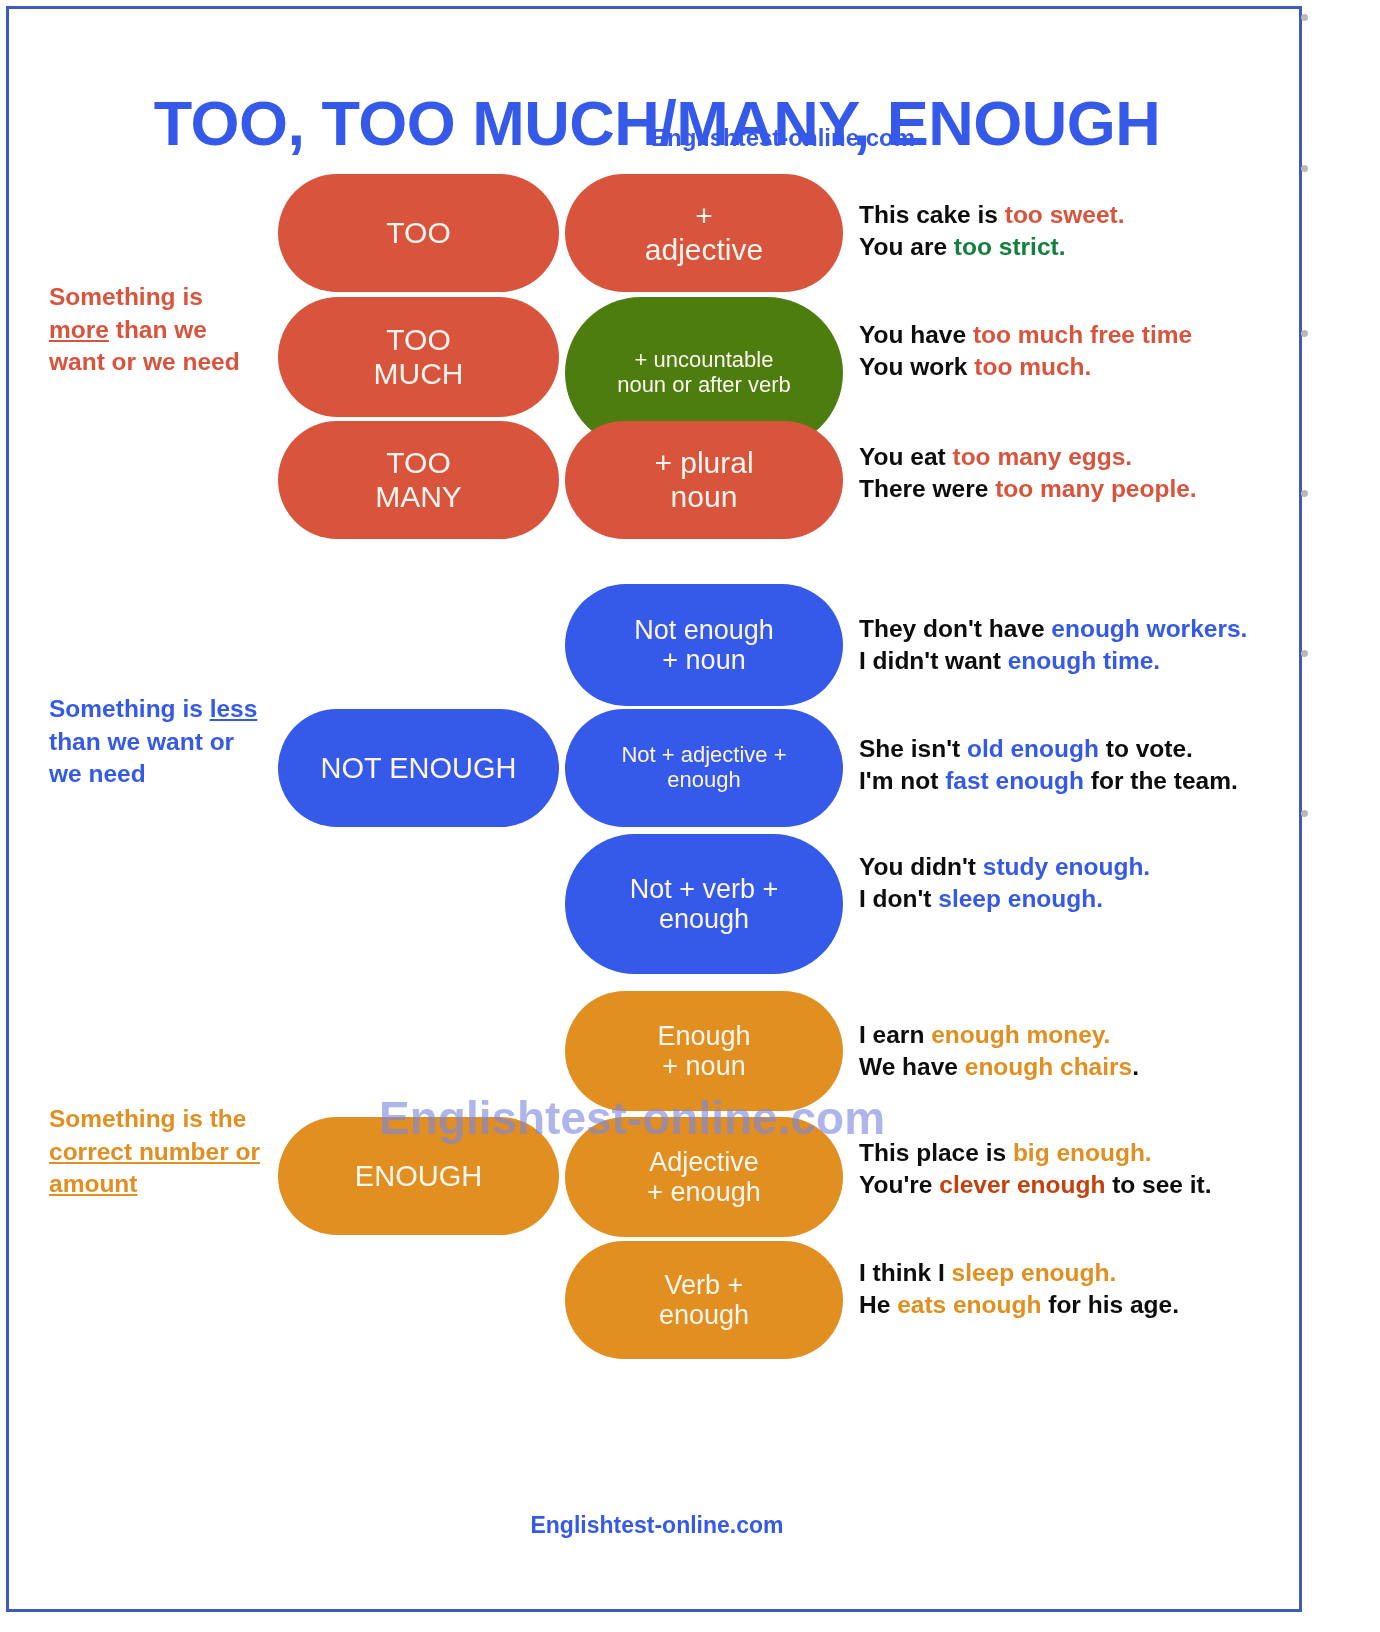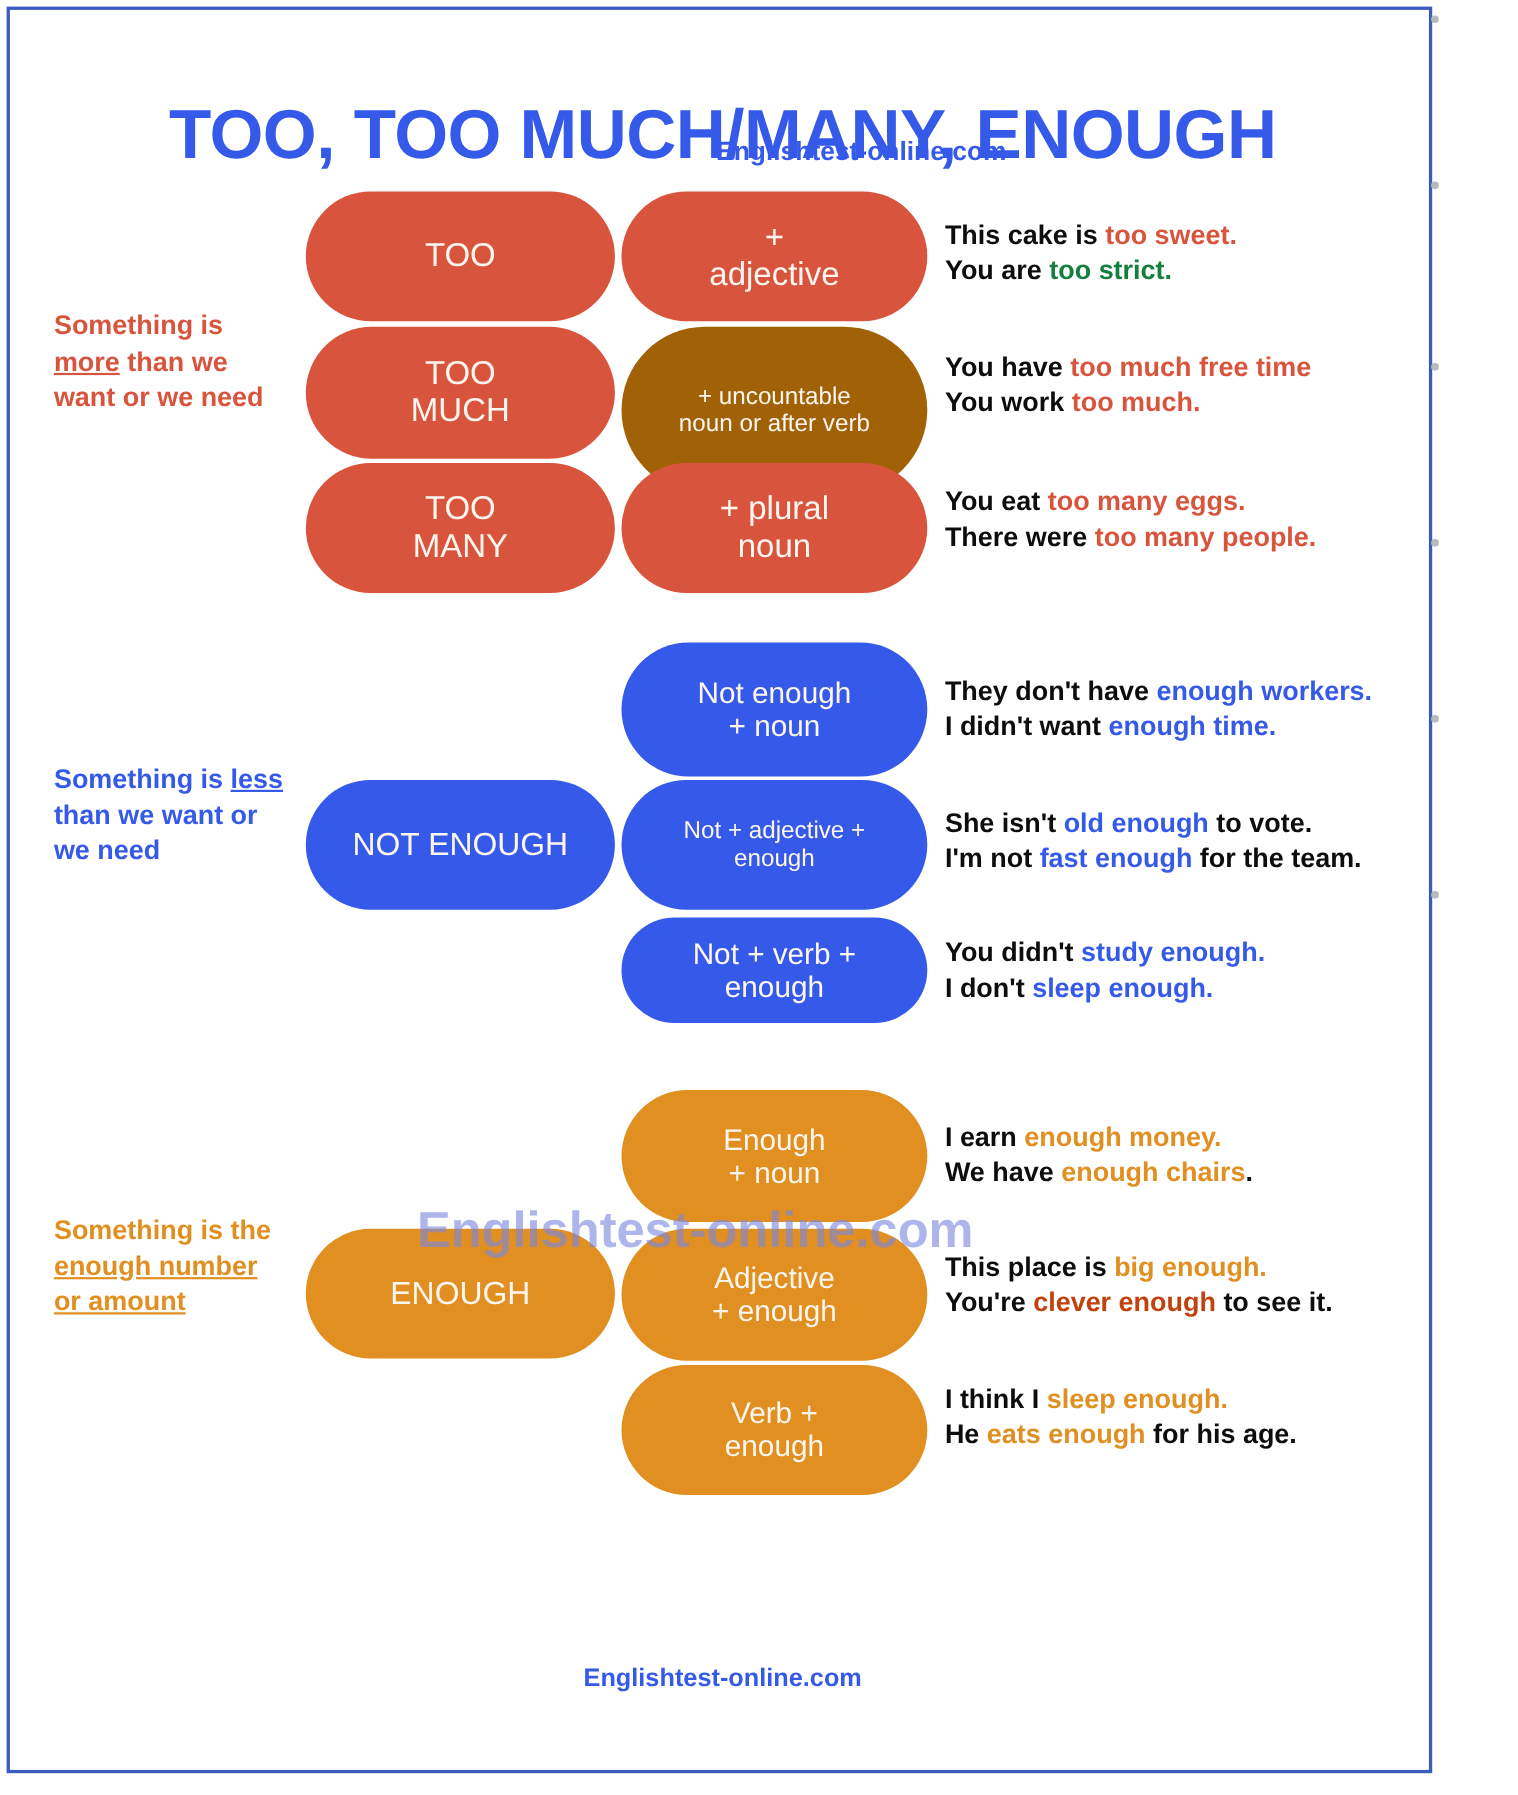--- a/index.html
+++ b/index.html
@@ -147,21 +147,21 @@
       <div class="pill pill-right fs-lg" style="top: 165px; height: 118px; background: rgb(217, 84, 60);">
         <span>+<br>adjective</span>
       </div>
       <div class="examples" style="top: 190px;">
         <div><span>This cake is </span><span style="color:#d9543c">too sweet.</span><span></span></div>
         <div><span>You are </span><span style="color:#15803d">too strict.</span><span></span></div>
       </div>
       <div class="pill pill-left fs-lg" style="top: 288px; height: 120px; background: rgb(217, 84, 60);">
         <span>TOO<br>MUCH</span>
       </div>
-      <div class="pill pill-right fs-sm" style="top: 288px; height: 152px; background: #a16207;">
+      <div class="pill pill-right fs-sm" style="top: 288px; height: 152px; background: #4d7c0f;">
         <span>+ uncountable<br>noun or after verb</span>
       </div>
       <div class="examples" style="top: 310px;">
         <div><span>You have </span><span style="color:#d9543c">too much free time</span><span></span></div>
         <div><span>You work </span><span style="color:#d9543c">too much.</span><span></span></div>
       </div>
       <div class="pill pill-left fs-lg" style="top: 412px; height: 118px; background: rgb(217, 84, 60);">
         <span>TOO<br>MANY</span>
       </div>
       <div class="pill pill-right fs-lg" style="top: 412px; height: 118px; background: rgb(217, 84, 60);">
@@ -182,28 +182,28 @@
         <div><span>They don't have </span><span style="color:#3559e8">enough workers.</span><span></span></div>
         <div><span>I didn't want </span><span style="color:#3559e8">enough time.</span><span></span></div>
       </div>
       <div class="pill pill-right fs-sm" style="top: 700px; height: 118px; background: rgb(53, 89, 232);">
         <span>Not + adjective +<br>enough</span>
       </div>
       <div class="examples" style="top: 724px;">
         <div><span>She isn't </span><span style="color:#3559e8">old enough</span><span> to vote.</span></div>
         <div><span>I'm not </span><span style="color:#3559e8">fast enough</span><span> for the team.</span></div>
       </div>
-      <div class="pill pill-right fs-md" style="top: 825px; height: 96px; background: rgb(53, 89, 232);">
+      <div class="pill pill-right fs-md" style="top: 825px; height: 140px; background: rgb(53, 89, 232);">
         <span>Not + verb +<br>enough</span>
       </div>
       <div class="examples" style="top: 842px;">
         <div><span>You didn't </span><span style="color:#3559e8">study enough.</span><span></span></div>
         <div><span>I don't </span><span style="color:#3559e8">sleep enough.</span><span></span></div>
       </div>
-      <div class="desc" style="top: 1094px; color: rgb(224, 143, 32);"><span>Something is the </span><u>enough number or amount</u><span></span></div>
+      <div class="desc" style="top: 1094px; color: rgb(224, 143, 32);"><span>Something is the </span><u>correct number or amount</u><span></span></div>
       <div class="pill pill-left fs-xl" style="top: 1108px; height: 118px; background: rgb(224, 143, 32);">
         <span>ENOUGH</span>
       </div>
       <div class="pill pill-right fs-md" style="top: 982px; height: 120px; background: rgb(224, 143, 32);">
         <span>Enough<br>+ noun</span>
       </div>
       <div class="examples" style="top: 1010px;">
         <div><span>I earn </span><span style="color:#e08f20">enough money.</span><span></span></div>
         <div><span>We have </span><span style="color:#e08f20">enough chairs</span><span>.</span></div>
       </div>

